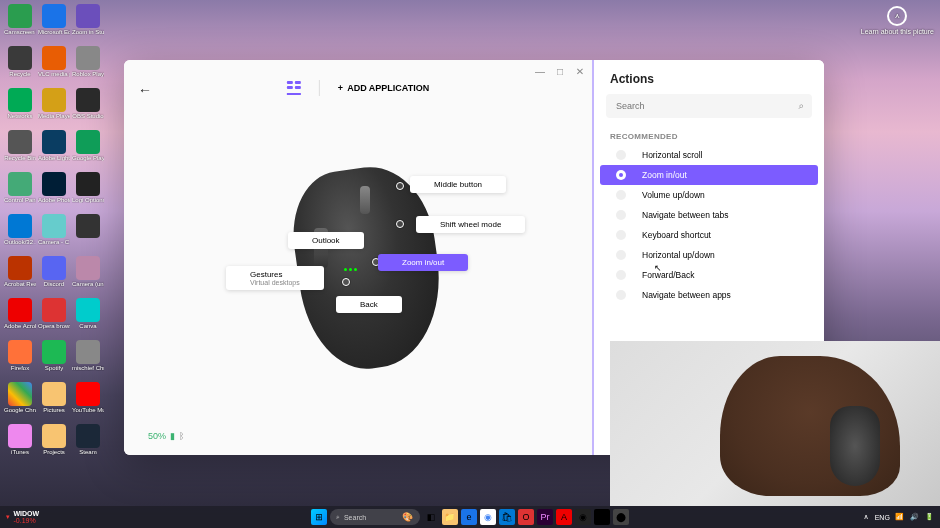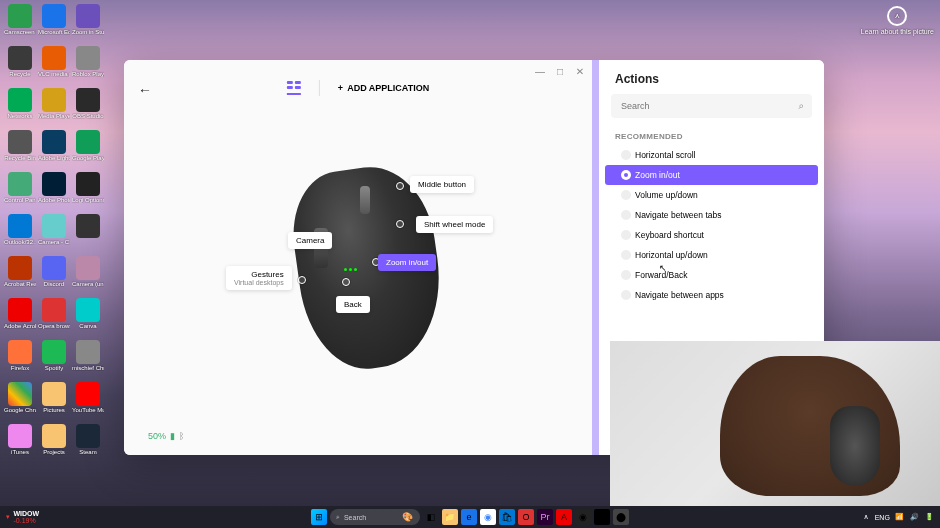--- a/index.html
+++ b/index.html
@@ -11,21 +11,21 @@
 .di-icon { width: 24px; height: 24px; border-radius: 4px; display: flex; align-items: center; justify-content: center; font-size: 12px; color: #fff; }
 .di-label { font-size: 6px; color: #fff; text-align: center; line-height: 1; margin-top: 1px; text-shadow: 0 0 2px #000; white-space: nowrap; overflow: hidden; max-width: 32px; }
 
 
 .widget-tr { position: absolute; top: 6px; right: 6px; color: #fff; text-align: center; font-size: 7px; text-shadow: 0 0 2px #000; }
 .widget-tr .circ { width: 20px; height: 20px; border: 2px solid #fff; border-radius: 50%; margin: 0 auto 2px; display: flex; align-items: center; justify-content: center; }
 
 
 .app { position: absolute; left: 124px; top: 60px; width: 700px; height: 395px; background: #fff; border-radius: 6px; box-shadow: 0 10px 40px rgba(0,0,0,0.3); display: flex; overflow: hidden; }
 .app-left { flex: 1; position: relative; background: #fafafa; }
-.app-right { width: 232px; background: #fff; border-left: 7px solid #c4b5fd; display: flex; flex-direction: column; }
+.app-right { width: 232px; background: #fff; border-left: 2px solid #c4b5fd; display: flex; flex-direction: column; }
 
 
 .topbar { position: absolute; top: 14px; left: 14px; right: 14px; height: 28px; display: flex; align-items: center; }
 .back-arrow { font-size: 14px; cursor: pointer; color: #222; }
 .topbar-center { position: absolute; left: 50%; transform: translateX(-50%); display: flex; align-items: center; gap: 18px; }
 .grid-icon { width: 14px; height: 14px; display: grid; grid-template-columns: 1fr 1fr; gap: 2px; cursor: pointer; padding-bottom: 4px; border-bottom: 2px solid #7c5cff; }
 .grid-icon span { background: #7c5cff; border-radius: 1px; }
 .divider { width: 1px; height: 16px; background: #ddd; }
 .add-app { font-size: 9px; font-weight: 600; display: flex; align-items: center; gap: 4px; cursor: pointer; }
 
@@ -35,37 +35,37 @@
 
 
 .mouse-area { position: absolute; top: 60px; left: 0; right: 0; bottom: 40px; display: flex; align-items: center; justify-content: center; }
 .mouse-shape { width: 160px; height: 220px; position: relative; }
 .mouse-body { position: absolute; width: 140px; height: 200px; left: 20px; top: 10px; background: radial-gradient(ellipse at 40% 30%, #555 0%, #333 40%, #1a1a1a 100%); border-radius: 50px 60px 70px 60px / 70px 80px 100px 90px; transform: rotate(-8deg); }
 .mouse-wheel { position: absolute; left: 82px; top: 28px; width: 10px; height: 28px; background: linear-gradient(#888,#555); border-radius: 4px; }
 .mouse-side { position: absolute; left: 36px; top: 70px; width: 14px; height: 40px; background: linear-gradient(#666,#333); border-radius: 4px; }
 .mouse-dots { position: absolute; left: 66px; top: 110px; display: flex; gap: 2px; }
 .mouse-dots span { width: 3px; height: 3px; border-radius: 50%; background: #0f0; }
 
-.callout { position: absolute; background: #fff; padding: 4px 8px; border-radius: 3px; font-size: 8px; box-shadow: 0 1px 4px rgba(0,0,0,0.15); white-space: nowrap; text-align: right; }
+.callout { position: absolute; background: #fff; padding: 4px 24px; border-radius: 3px; font-size: 8px; box-shadow: 0 1px 4px rgba(0,0,0,0.15); white-space: nowrap; }
 .callout.purple { background: #7c5cff; color: #fff; font-weight: 500; }
 .callout .sub { font-size: 7px; color: #888; display: block; }
 .pin { position: absolute; width: 8px; height: 8px; border: 1.5px solid #fff; border-radius: 50%; background: rgba(255,255,255,0.1); box-shadow: 0 0 0 1px rgba(0,0,0,0.2); }
 
 
 .battery { position: absolute; bottom: 14px; left: 24px; font-size: 9px; color: #3cb371; display: flex; align-items: center; gap: 4px; }
 .battery-after { color: #888; }
 
 
 .panel-title { padding: 12px 16px 8px; font-size: 12px; font-weight: 600; color: #222; }
 .search-row { margin: 0 12px 10px; position: relative; }
 .search-input { width: 100%; border: none; background: #f5f5f5; border-radius: 4px; padding: 7px 28px 7px 10px; font-size: 9px; outline: none; }
 .search-icon { position: absolute; right: 8px; top: 6px; color: #888; font-size: 10px; }
 .section-label { padding: 4px 16px; font-size: 8px; font-weight: 600; color: #888; letter-spacing: 0.3px; }
 .section-header-row { display: flex; justify-content: space-between; align-items: center; padding: 6px 16px; font-size: 8px; font-weight: 600; color: #888; cursor: pointer; }
-.action-item { display: flex; align-items: center; gap: 4px; padding: 5px 16px; font-size: 8.5px; cursor: pointer; border-radius: 3px; margin: 0 6px; text-align: right; }
+.action-item { display: flex; align-items: center; gap: 16px; padding: 5px 16px; font-size: 8.5px; cursor: pointer; border-radius: 3px; margin: 0 6px; text-align: right; }
 .action-item .radio { width: 10px; height: 10px; border-radius: 50%; background: #eee; flex-shrink: 0; }
 .action-item.selected { background: #7c5cff; color: #fff; }
 .action-item.selected .radio { background: #fff; position: relative; }
 .action-item.selected .radio::after { content: ''; position: absolute; inset: 3px; border-radius: 50%; background: #7c5cff; }
 .action-item.hover { background: #f0ecff; color: #7c5cff; }
 .action-item.hover .radio { background: #d8d0f5; }
 .cursor-arrow { position: absolute; font-size: 9px; color: #000; pointer-events: none; }
 
 
 .webcam { position: absolute; right: 0; bottom: 22px; width: 330px; height: 165px; background: linear-gradient(135deg, #ddd 0%, #e8e8e8 50%, #c8c8c8 100%); z-index: 5; }
@@ -264,21 +264,21 @@
         <div class="pin" style="left:118px;top:62px"></div>
         <div class="pin" style="left:94px;top:100px"></div>
         <div class="pin" style="left:64px;top:120px"></div>
         <div class="pin" style="left:42px;top:80px"></div>
         <div class="pin" style="left:20px;top:118px"></div>
 
         <div class="callout" style="left:132px;top:18px">Middle button</div>
         <div class="callout" style="left:138px;top:58px">Shift wheel mode</div>
         <div class="callout purple" style="left:100px;top:96px">Zoom in/out</div>
         <div class="callout" style="left:58px;top:138px">Back</div>
-        <div class="callout" style="left:10px;top:74px">Camera</div>
+        <div class="callout" style="left:10px;top:74px">Outlook</div>
         <div class="callout" style="left:-52px;top:108px">
           <span>Gestures</span>
           <span class="sub">Virtual desktops</span>
         </div>
       </div>
     </div>
 
     <div class="battery">
       <span>50%</span>
       <span>▮</span>

